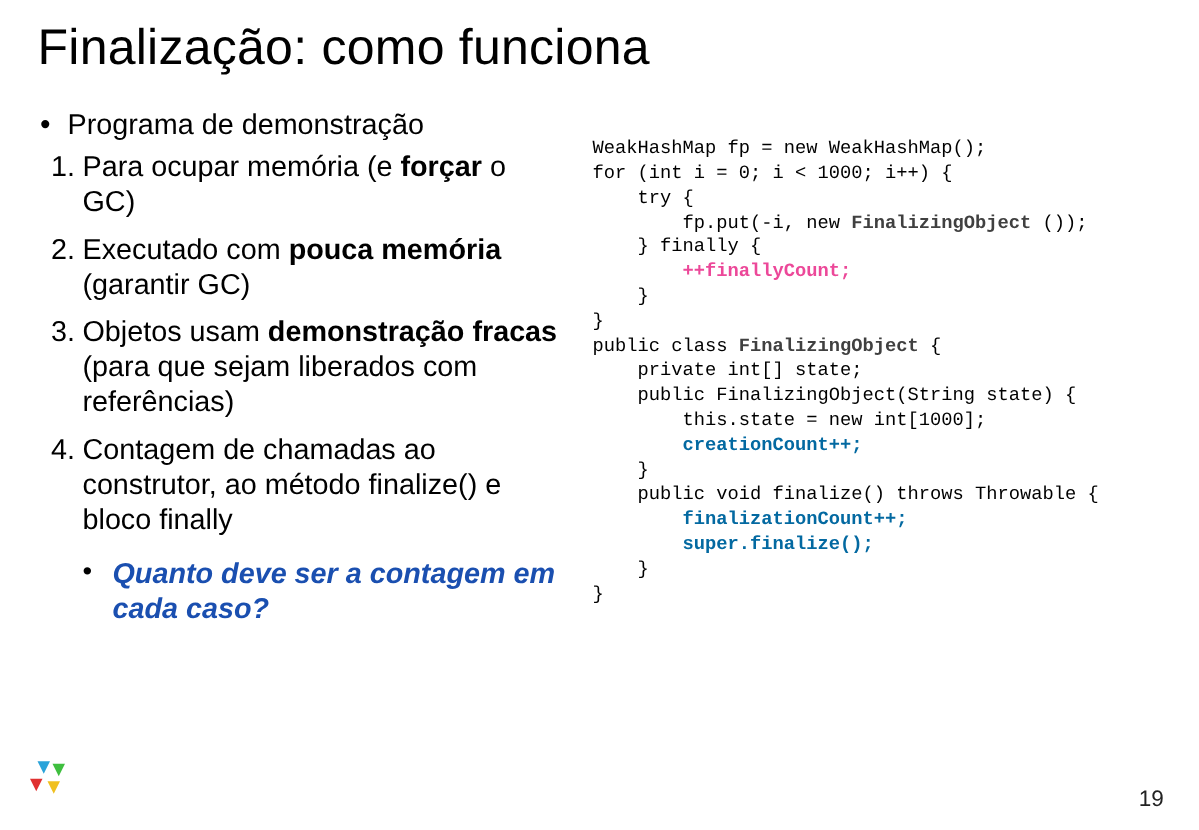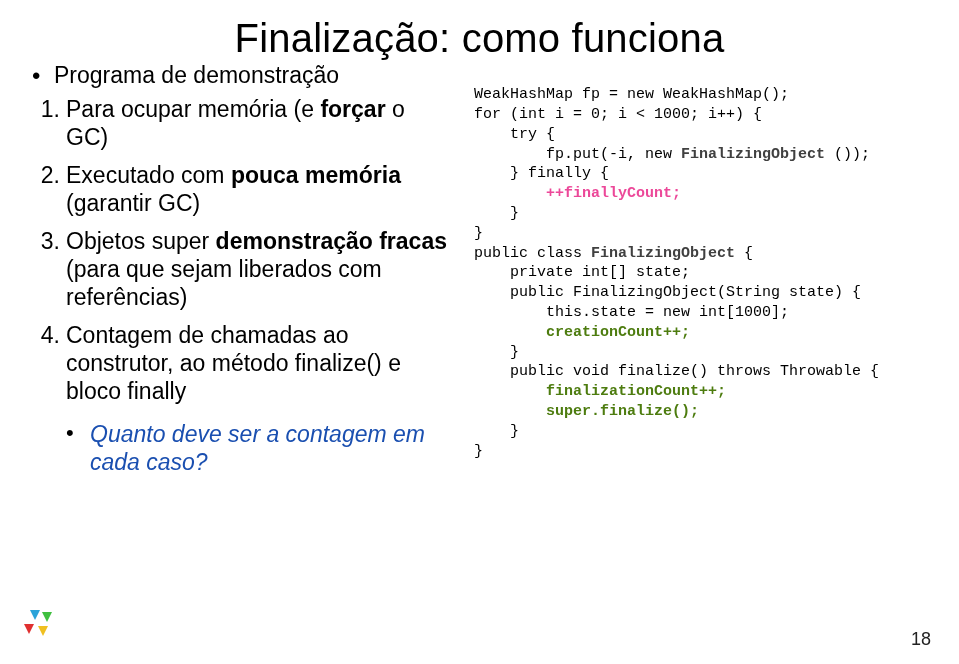--- a/index.html
+++ b/index.html
@@ -1,34 +1,34 @@
 <!DOCTYPE html>
 <html><head>
 <meta charset="utf-8">
 <style>
   * { box-sizing: border-box; margin: 0; padding: 0; }
   html, body { width: 959px; height: 664px; background: #fff; font-family: Arial, Helvetica, sans-serif; color: #000; }
   .slide { position: relative; width: 959px; height: 664px; padding: 10px 30px 20px 30px; }
-  .title { font-size: 40px; font-weight: 400; text-align: center; margin: 6px 0 0 0; letter-spacing: 0.2px; }
+  .title { font-size: 40px; font-weight: 400; margin: 6px 0 24px 0; letter-spacing: 0.2px; }
   .row { display: flex; flex-direction: row; gap: 24px; align-items: center; }
   .left { width: 420px; font-size: 23px; line-height: 1.22; }
   .right { flex: 1; font-family: "Courier New", Courier, monospace; font-size: 15px; line-height: 1.32; white-space: pre; padding-top: 4px; }
   .left ul { list-style: none; }
   .left > ul > li { position: relative; padding-left: 24px; margin-bottom: 6px; }
   .left > ul > li::before { content: "•"; position: absolute; left: 2px; top: 0; font-size: 24px; }
   ol.numlist { list-style: none; counter-reset: none; padding-left: 36px; margin-top: 4px; }
   ol.numlist li { position: relative; margin-bottom: 10px; padding-left: 0; }
   .num { position: absolute; left: -36px; width: 30px; text-align: right; }
   .bold { font-weight: 700; }
-  .ital { font-style: italic; color: #1a4fb0; }
+  .ital { font-style: italic; color: #1a4fb0; font-weight: bold; }
   .sub-item { position: relative; padding-left: 60px; margin-top: 14px; margin-bottom: 6px; }
   .sub-item::before { content: "•"; position: absolute; left: 36px; top: 0; font-size: 22px; }
   .code-blue { color: #404040; font-weight: 700; }
   .code-green { color: #ec4899; font-weight: 700; }
-  .code-red { color: #4d7c0f; font-weight: 700; }
+  .code-red { color: #0369a1; font-weight: 700; }
   .pagenum { position: absolute; right: 28px; bottom: 14px; font-size: 18px; color: #222; }
   .logo { position: absolute; left: 20px; bottom: 14px; }
 </style>
 </head>
 <body>
 
 <div class="slide">
 
   <h1 class="title">Finalização: como funciona</h1>
 
@@ -42,21 +42,21 @@
         <li>
           <span class="num">1.</span>
           <span>Para ocupar memória (e </span><span class="bold">forçar</span><span> o GC)</span>
         </li>
         <li>
           <span class="num">2.</span>
           <span>Executado com </span><span class="bold">pouca memória</span><span> (garantir GC)</span>
         </li>
         <li>
           <span class="num">3.</span>
-          <span>Objetos super </span><span class="bold">demonstração fracas</span><span> (para que sejam liberados com referências)</span>
+          <span>Objetos usam </span><span class="bold">demonstração fracas</span><span> (para que sejam liberados com referências)</span>
         </li>
         <li>
           <span class="num">4.</span>
           <span>Contagem de chamadas ao construtor, ao método finalize() e bloco finally</span>
         </li>
       </ol>
 
       <div class="sub-item">
         <div class="ital">Quanto deve ser a contagem em cada caso?</div>
       </div>
@@ -77,21 +77,21 @@
 <span>        </span><span class="code-red">creationCount++;</span>
 <span>    }</span>
 <span>    public void finalize() throws Throwable {</span>
 <span>        </span><span class="code-red">finalizationCount++;</span>
 <span>        </span><span class="code-red">super.finalize();</span>
 <span>    }</span>
 <span>}</span></div>
 
   </div>
 
-  <div class="pagenum">18</div>
+  <div class="pagenum">19</div>
 
   <div class="logo">
     <svg width="44" height="40" viewBox="0 0 44 40">
       <polygon points="10,4 20,4 15,14" fill="#2aa3d9"></polygon>
       <polygon points="22,6 32,6 27,16" fill="#3fbf3f"></polygon>
       <polygon points="4,18 14,18 9,28" fill="#e03030"></polygon>
       <polygon points="18,20 28,20 23,30" fill="#f0c020"></polygon>
     </svg>
   </div>
 

